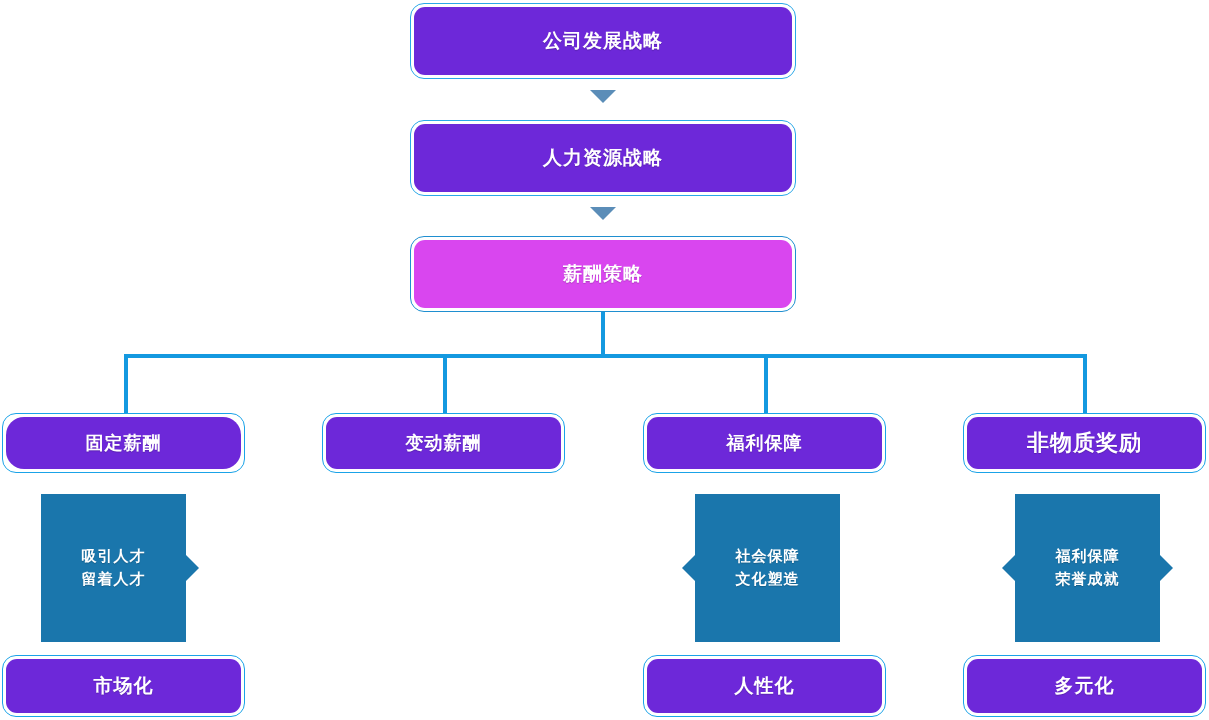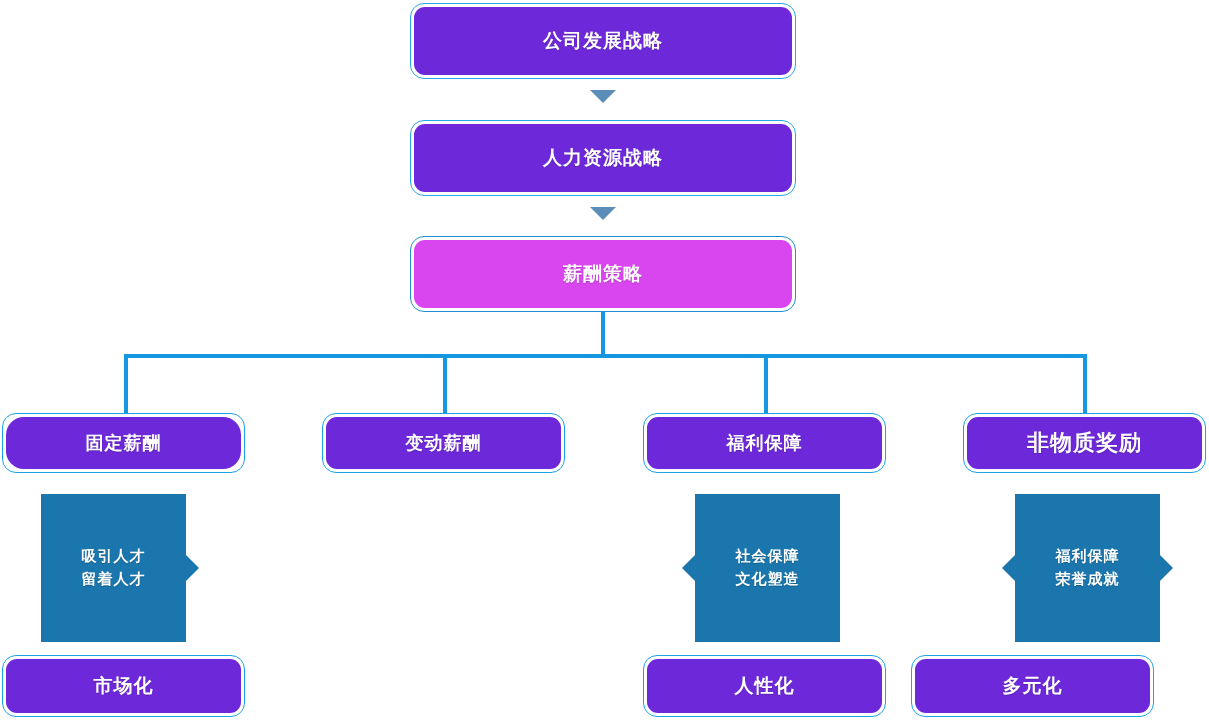--- a/index.html
+++ b/index.html
@@ -152,17 +152,17 @@
 
   <div class="callout" id="col3-callout" style="left:1002px;top:494px;width:190px;height:148px;">
     <div class="body" style="left:13px;top:0;width:145px;height:148px;">
       <span class="line">福利保障</span>
       <span class="line">荣誉成就</span>
     </div>
     <div class="tab left" style="left:0;top:61px;"></div>
     <div class="tab right" style="left:158px;top:61px;"></div>
   </div>
 
-  <div class="rbox" id="col3-footer" style="left:911px;top:655px;width:243px;height:62px;">
+  <div class="rbox" id="col3-footer" style="left:963px;top:655px;width:243px;height:62px;">
     <div class="fill light" style="font-size:19px;">多元化</div>
   </div>
 
 </div>
 
 </body></html>

